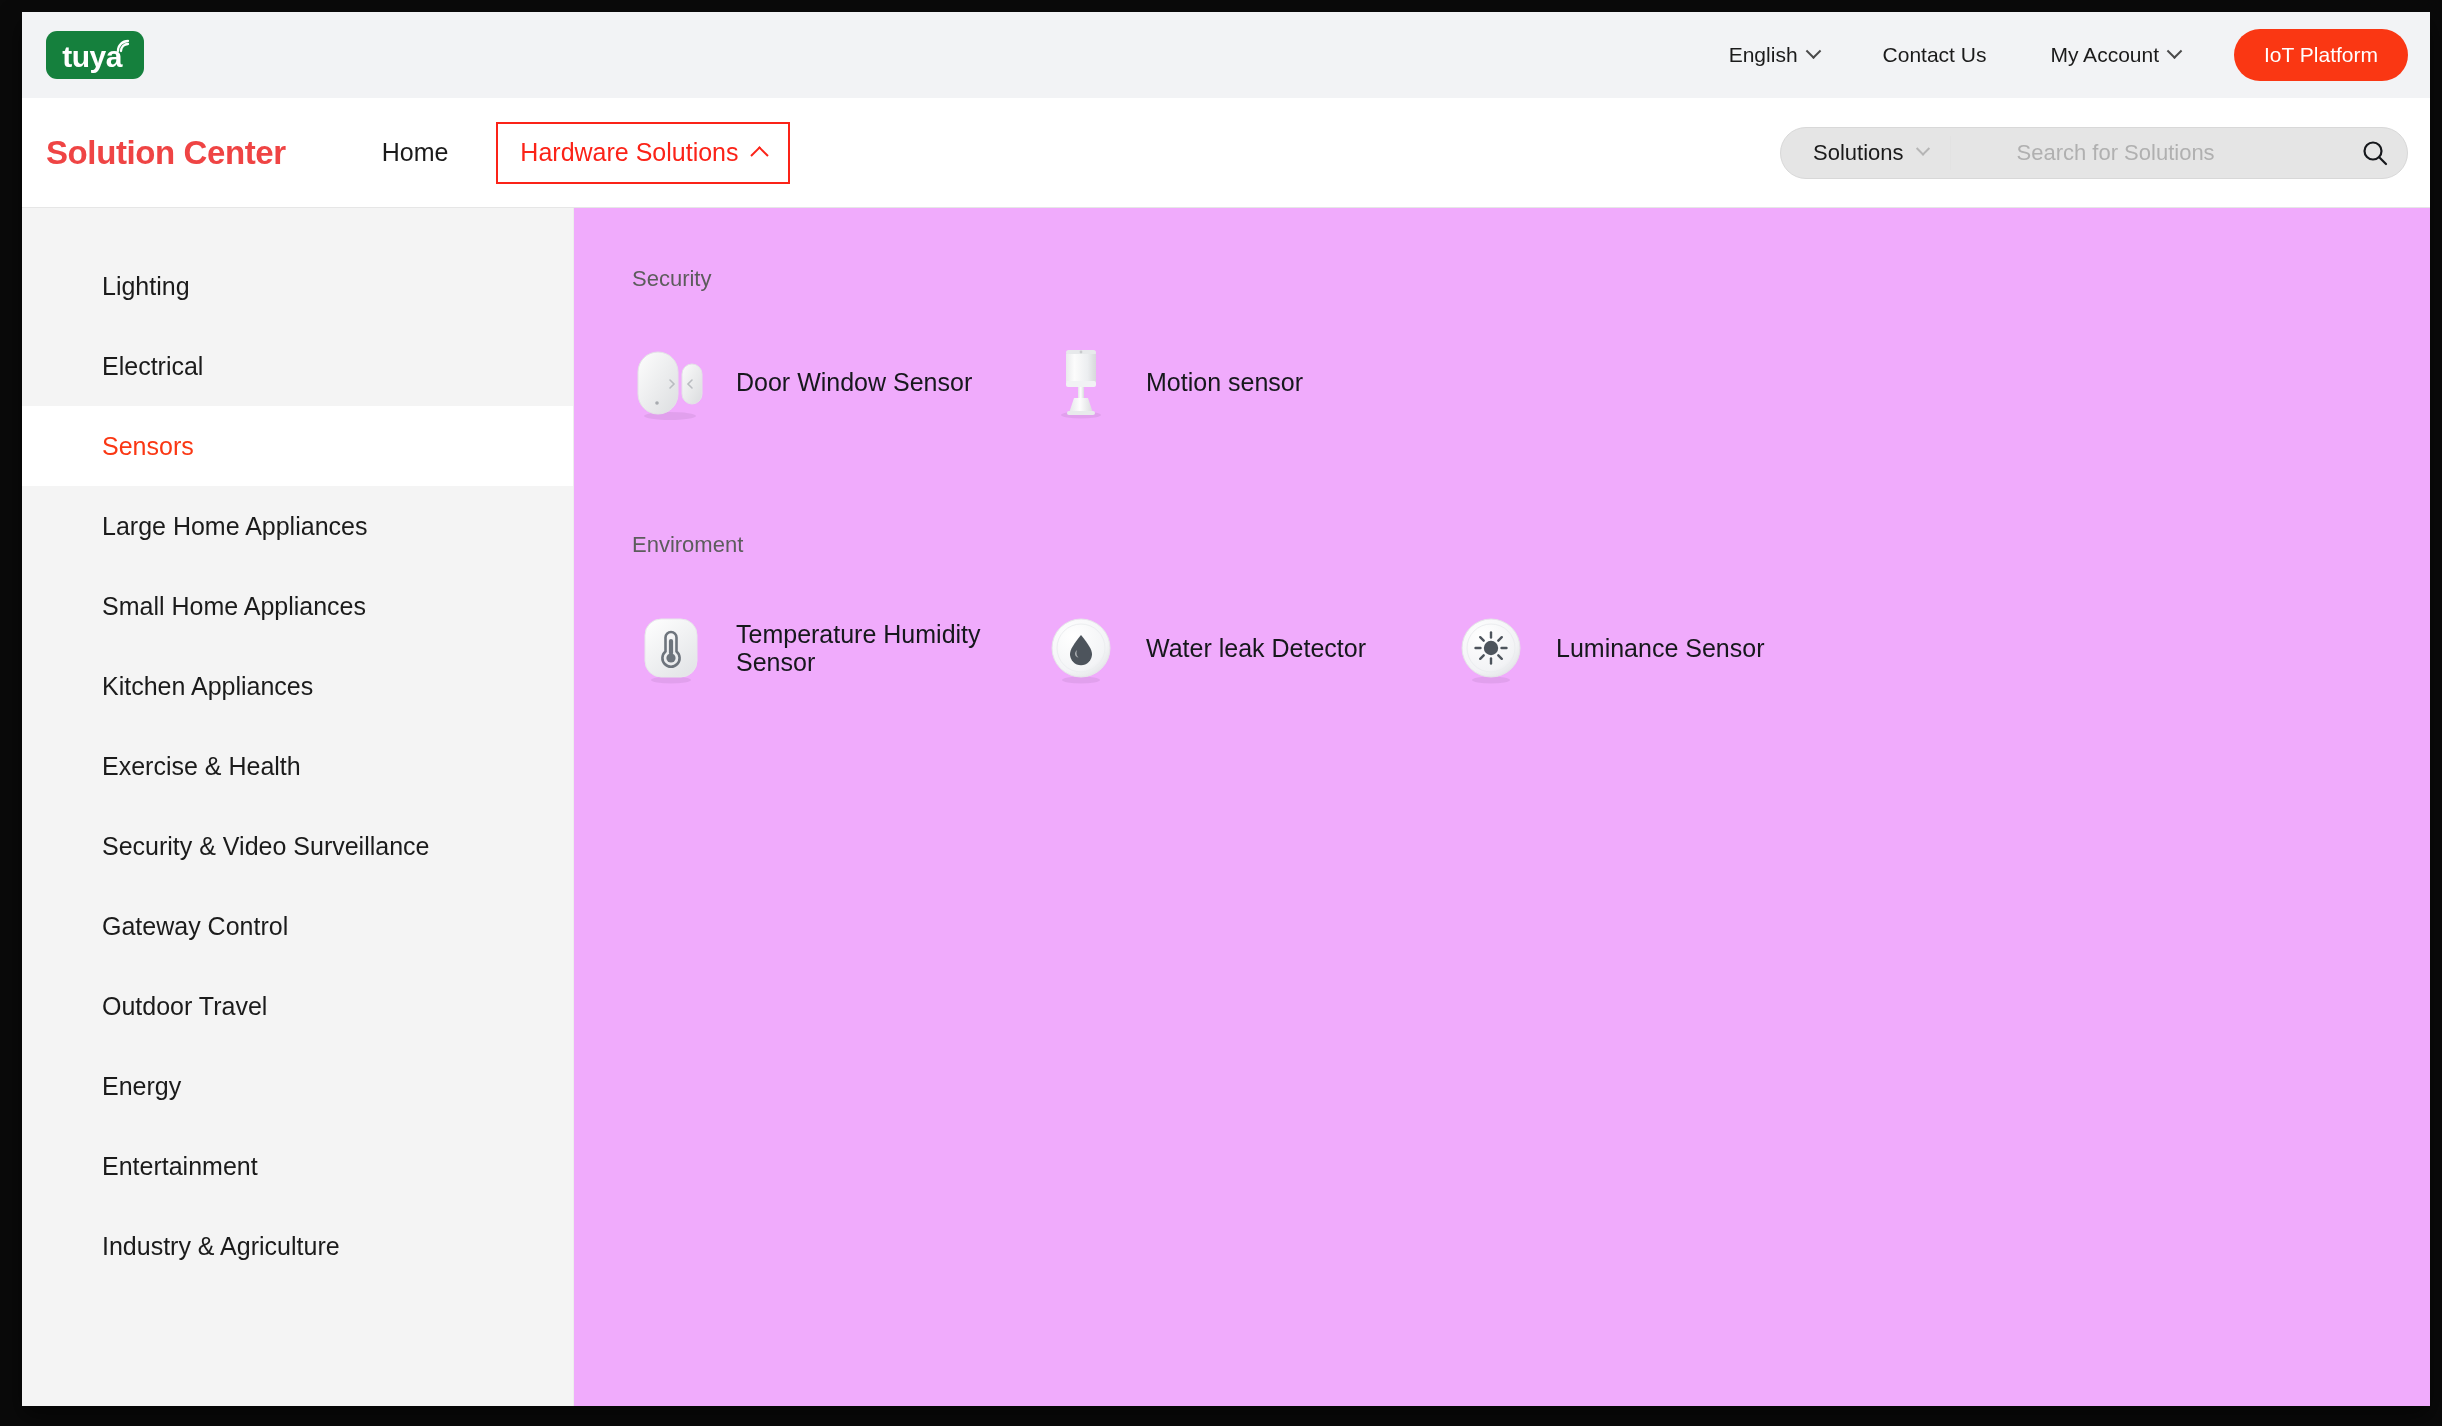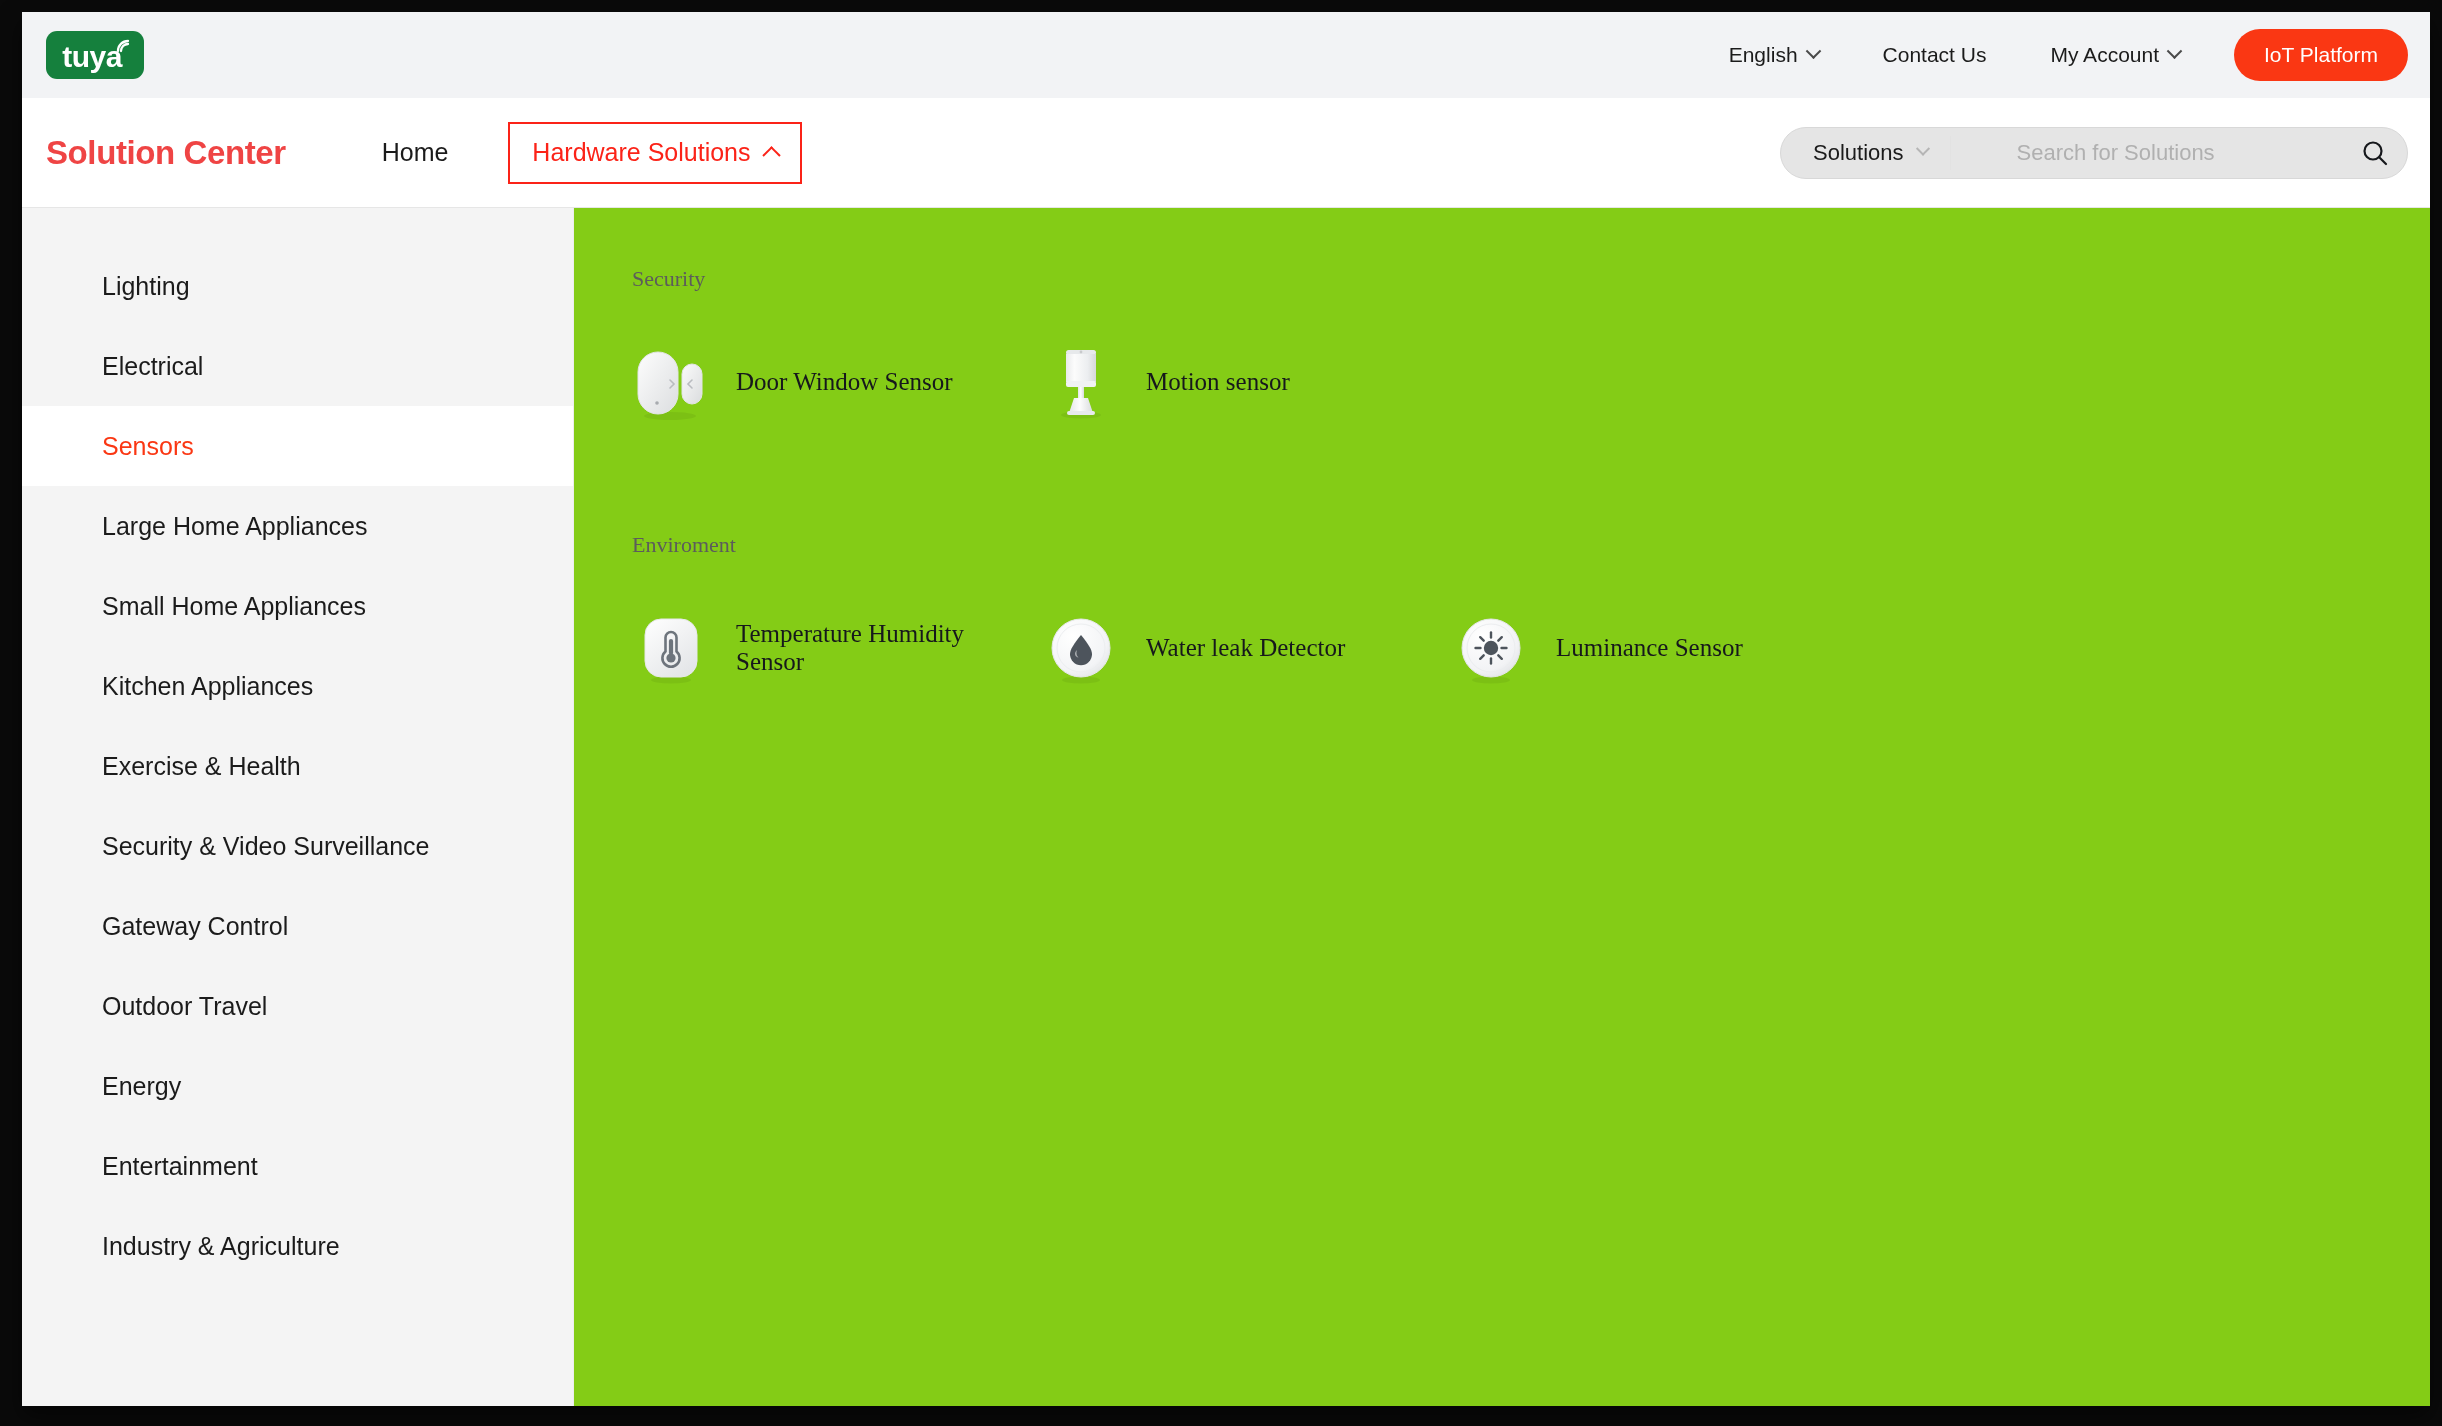--- a/index.html
+++ b/index.html
@@ -119,21 +119,21 @@
     font-weight: bold;
     color: #ef4444;
     letter-spacing: -0.4px;
     white-space: nowrap;
     flex: none;
   }
   .nav-links {
     display: flex;
     align-items: center;
     margin-left: 52px;
-    gap: 16px;
+    gap: 4px;
   }
   .nav-link {
     font-size: 25px;
     color: #1b1b1b;
     padding: 0 44px;
     height: 64px;
     display: flex;
     align-items: center;
     cursor: pointer;
     white-space: nowrap;
@@ -224,23 +224,22 @@
     color: #1b1b1b;
     cursor: pointer;
   }
   .side-item.active {
     background: #ffffff;
     color: #fa3713;
   }
 
   .content {
     flex: 1;
-    background: #84cc16;
+    background: #f0abfc;
     padding: 58px 0 0 58px;
-    font-family: Liberation Serif, serif;
   }
   .section-title {
     font-size: 22px;
     color: #5c5c5c;
     margin-bottom: 44px;
   }
   .section { margin-bottom: 64px; }
   .card-row { display: flex; align-items: center; gap: 0; flex-wrap: wrap; }
   .card {
     display: flex;

